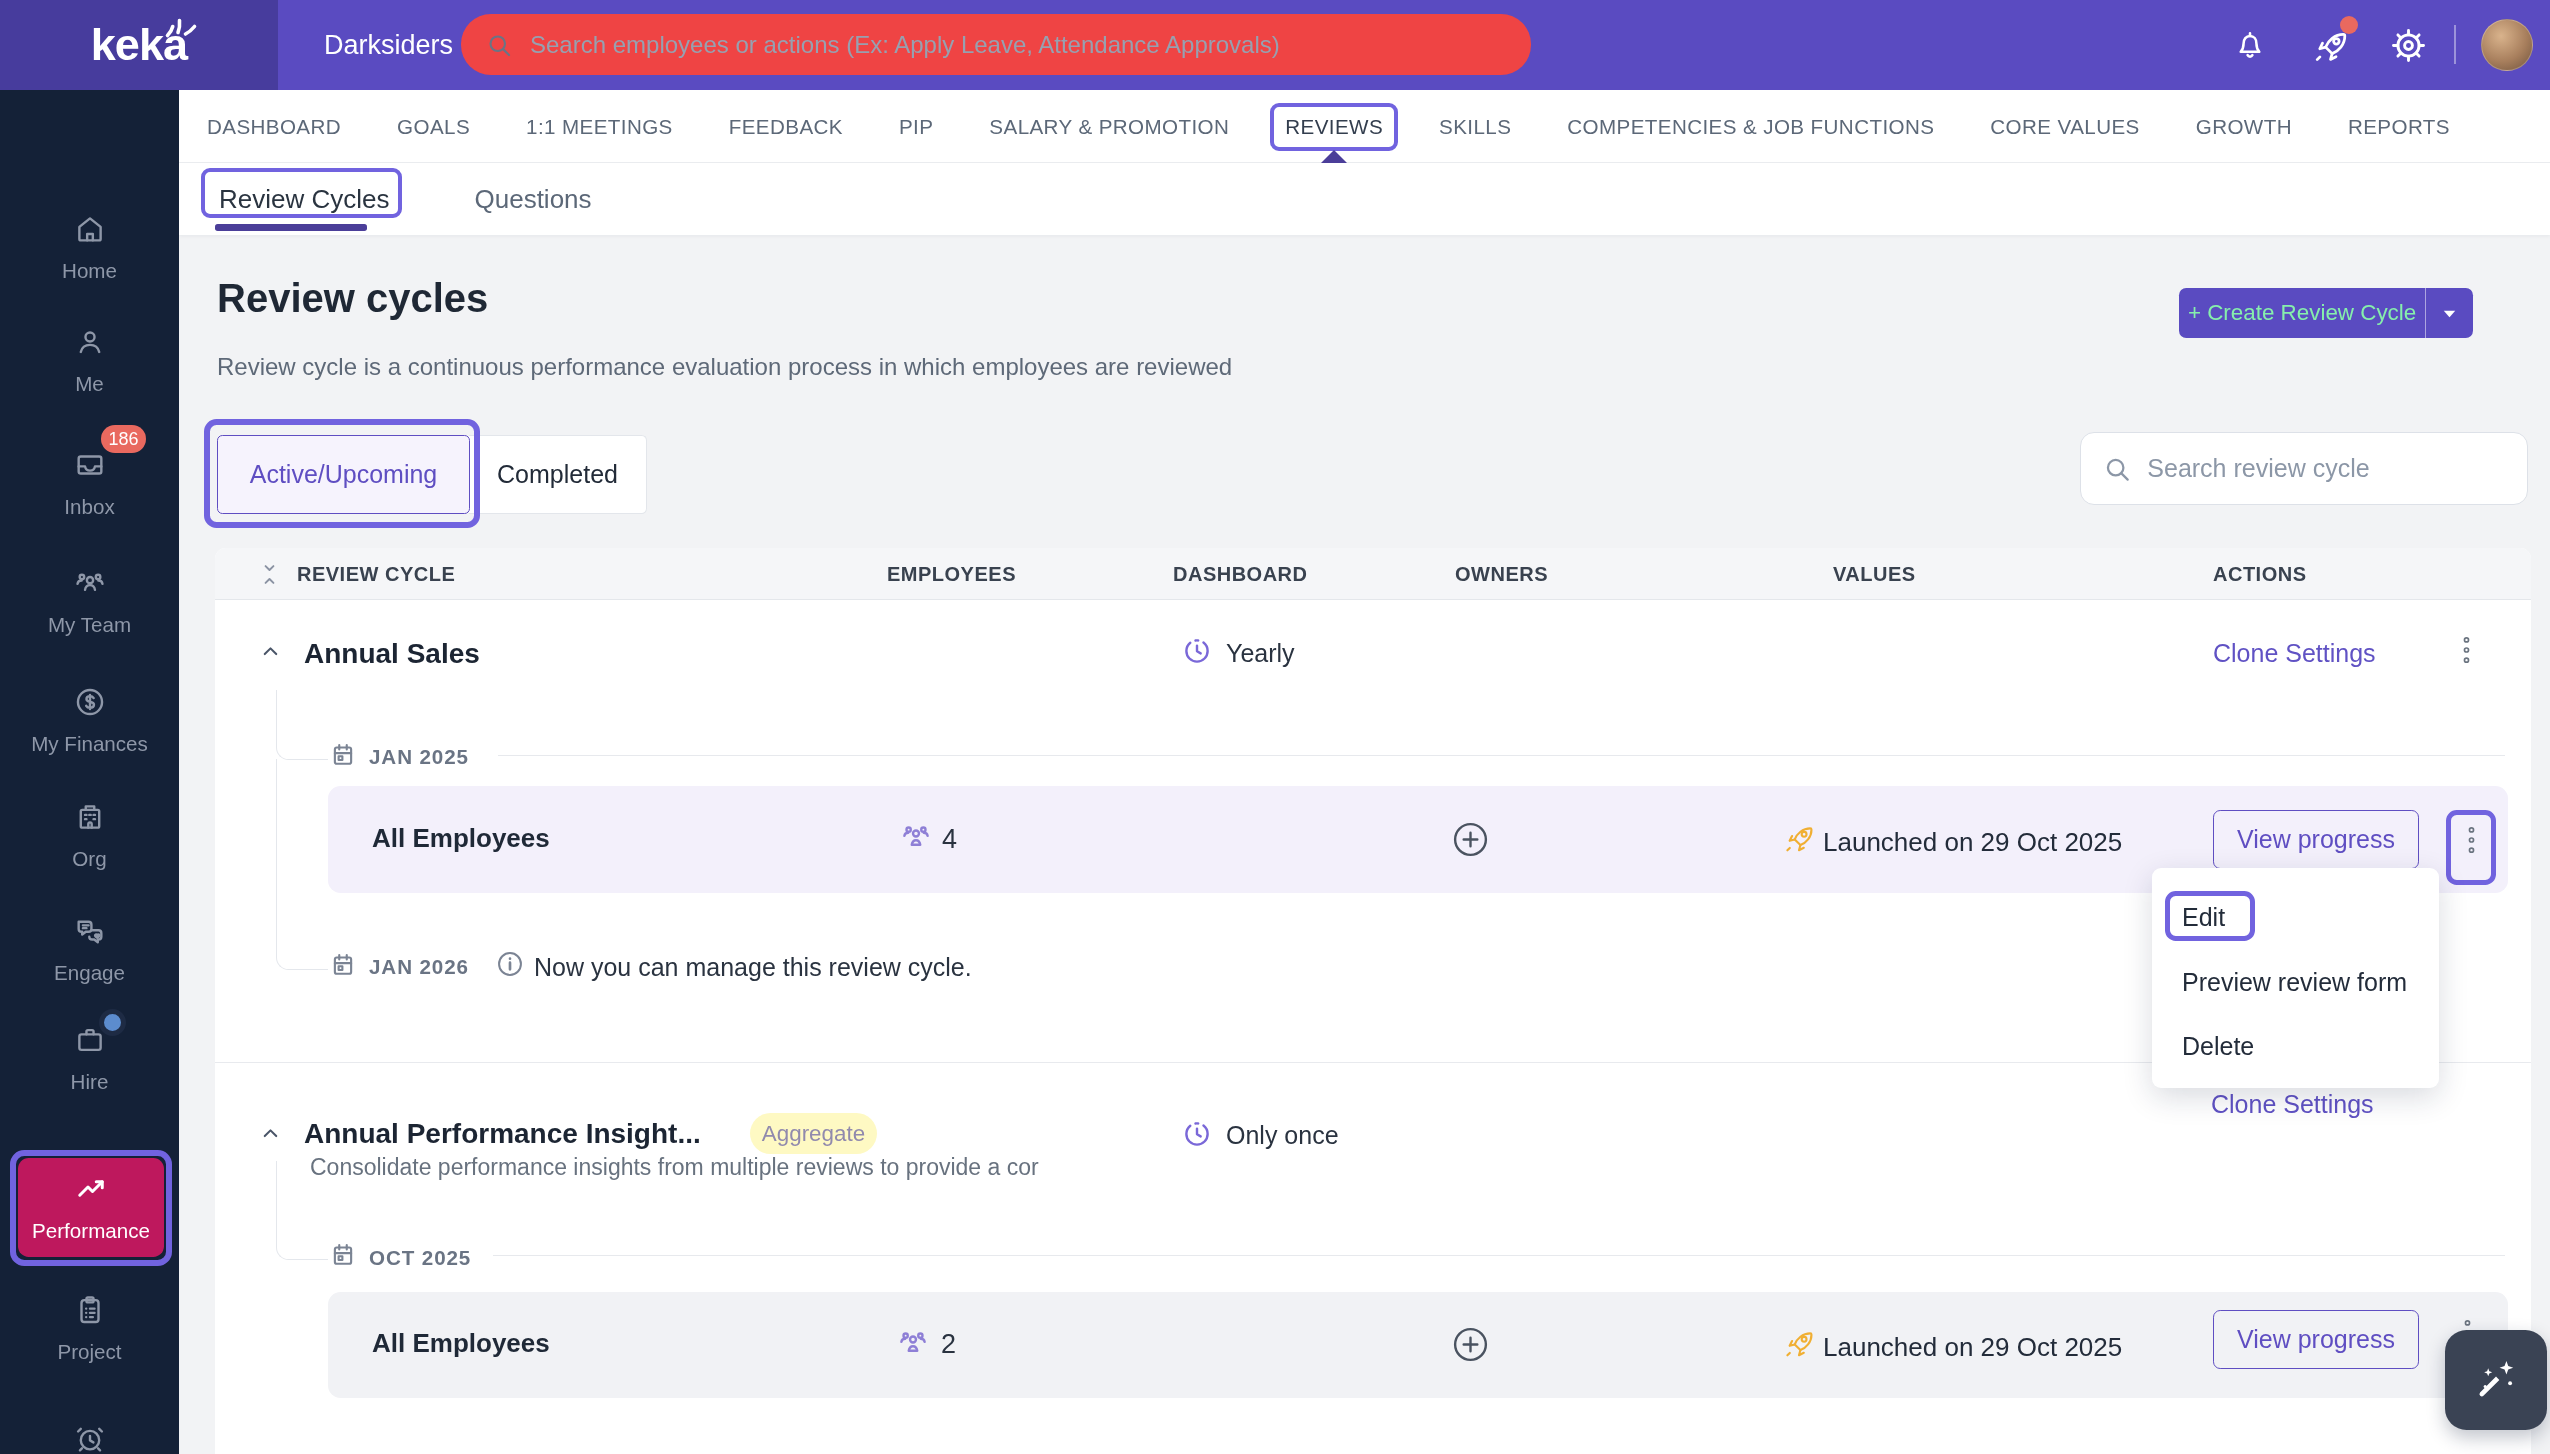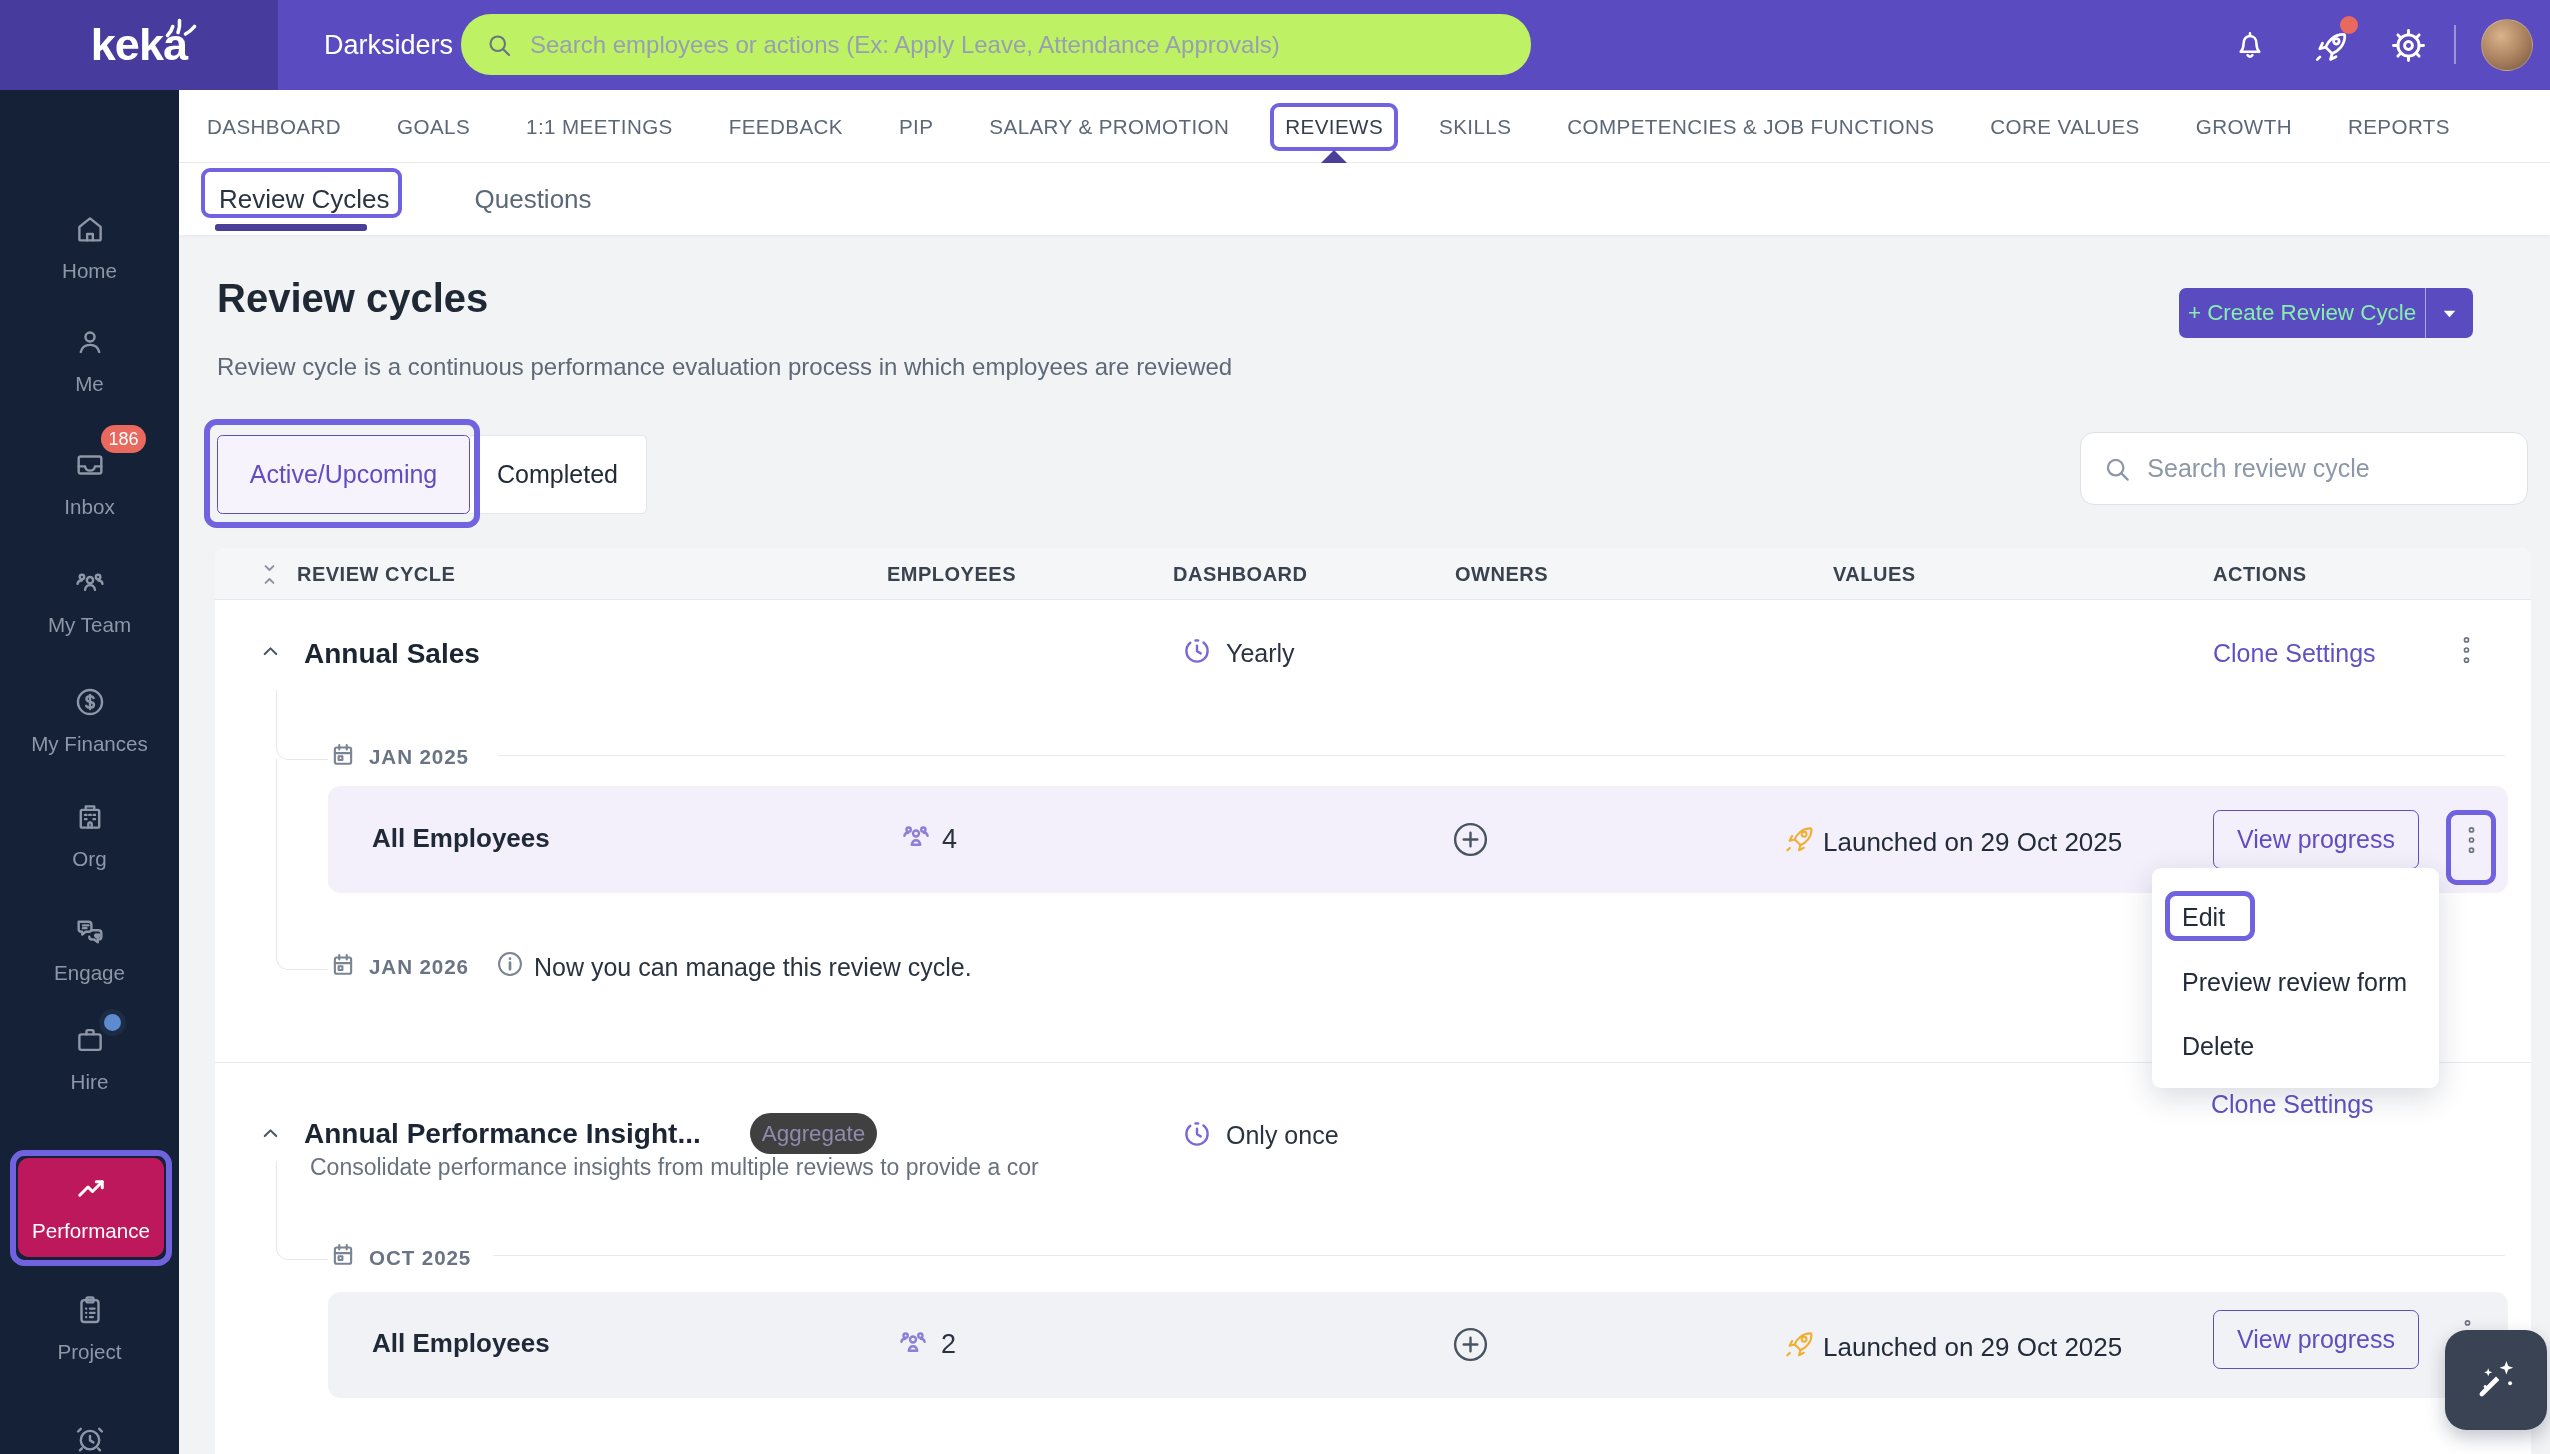--- a/index.html
+++ b/index.html
@@ -7,21 +7,21 @@
   body { font-family:"Liberation Sans","DejaVu Sans",sans-serif; }
   .screen { position:relative; width:2550px; height:1455px; background:#F2F3F5; overflow:hidden; }
   svg.ic { fill:none; stroke:currentColor; stroke-width:1.7; stroke-linecap:round; stroke-linejoin:round; display:block; }
 
   
   .topbar { position:absolute; left:0; top:0; width:2550px; height:90px; background:#5A4BC1; z-index:30; }
   .logo-block { position:absolute; left:0; top:0; width:278px; height:90px; background:#473C9D; display:flex; align-items:center; justify-content:center; }
   .logo-text { color:#fff; font-size:45px; font-weight:700; letter-spacing:-0.9px; }
   .logo-spark { position:absolute; right:79px; top:12.5px; }
   .company { position:absolute; left:324px; top:0; height:90px; display:flex; align-items:center; color:#fff; font-size:27px; }
-  .search-pill { position:absolute; left:461px; top:14.3px; width:1070px; height:61px; background:#bef264; border-radius:30px; display:flex; align-items:center; padding:0 23px; }
+  .search-pill { position:absolute; left:461px; top:14.3px; width:1070px; height:61px; background:#ef4444; border-radius:30px; display:flex; align-items:center; padding:0 23px; }
   .search-pill svg { color:#6A7485; margin-right:16px; flex:0 0 auto; }
   .search-pill input { border:none; outline:none; background:transparent; font-family:inherit; font-size:24px; color:#333; width:100%; }
   .search-pill input::placeholder { color:#97A0B0; }
   .top-ic { position:absolute; top:0; height:90px; display:flex; align-items:center; color:#fff; cursor:pointer; }
   .notif-dot { position:absolute; left:2340px; top:16px; width:18px; height:18px; border-radius:50%; background:#E9695F; z-index:2; }
   .top-divider { position:absolute; left:2454px; top:25px; width:1.8px; height:39px; background:rgba(255,255,255,.4); }
   .avatar { position:absolute; left:2481px; top:19px; width:52px; height:52px; border-radius:50%; background:radial-gradient(circle at 38% 32%, #d9b38c 0%, #a87f5d 55%, #6e523c 100%); border:1.8px solid rgba(255,255,255,.25); cursor:pointer; }
 
   
   .sidebar { position:absolute; left:0; top:90px; width:179px; height:1365px; background:#142137; z-index:25; }
@@ -73,21 +73,21 @@
   .connector { position:absolute; border-left:1.8px solid #E4E7EC; border-bottom:1.8px solid #E4E7EC; border-bottom-left-radius:12.5px; width:52px; }
   .date-label { position:absolute; font-size:20.6px; font-weight:600; color:#6A7484; letter-spacing:0.9px; }
   .date-line { position:absolute; height:0.9px; background:#E7E9ED; }
   .emp-row { position:absolute; left:113px; width:2180px; border-radius:12.5px; }
   .row-purple { background:#F3F0FB; }
   .row-gray { background:#F1F2F5; }
   .row-name { position:absolute; font-size:26px; font-weight:700; color:#1F2937; }
   .row-count { position:absolute; font-size:27px; color:#2A3340; }
   .launch-text { position:absolute; font-size:26px; color:#232C3A; }
   .view-btn { position:absolute; width:206px; height:59px; border:1.8px solid #5F4EC2; border-radius:7.2px; display:flex; align-items:center; justify-content:center; font-size:25px; color:#5F4EC2; cursor:pointer; background:transparent; }
-  .pill { position:absolute; background:#404040; border-radius:20.6px; display:flex; align-items:center; justify-content:center; font-size:22.4px; color:#918AAD; }
+  .pill { position:absolute; background:#fef9c3; border-radius:20.6px; display:flex; align-items:center; justify-content:center; font-size:22.4px; color:#918AAD; }
   .note-text { position:absolute; font-size:25px; color:#2A3340; }
   .desc-text { position:absolute; font-size:23px; color:#68727F; }
   .gdivider { position:absolute; left:0; width:2316px; height:0.9px; background:#E8EAEE; }
   .kebab { position:absolute; color:#6B7480; cursor:pointer; }
 
   
   .ctx-menu { position:absolute; left:2152px; top:868px; width:287px; height:220px; background:#fff; border-radius:9px; box-shadow:0 9px 30px rgba(20,30,60,.16); z-index:50; }
   .ctx-item { position:absolute; left:30px; font-size:25px; color:#232C3A; cursor:pointer; white-space:nowrap; }
 
   

